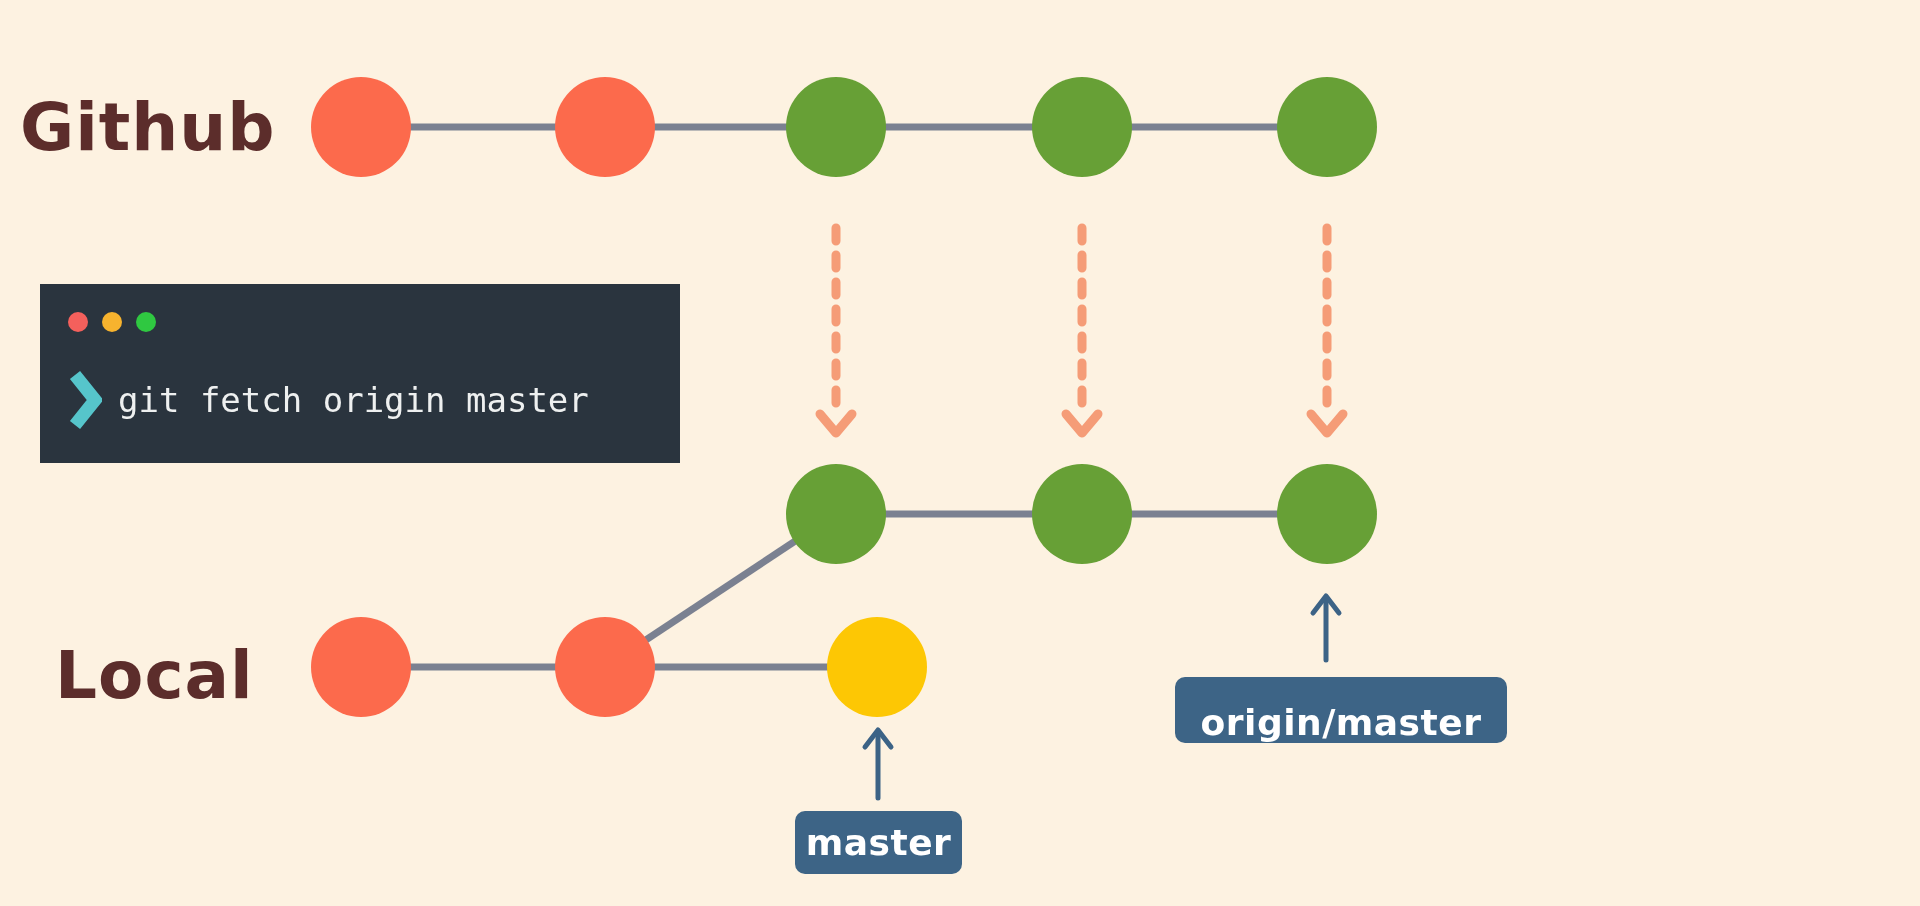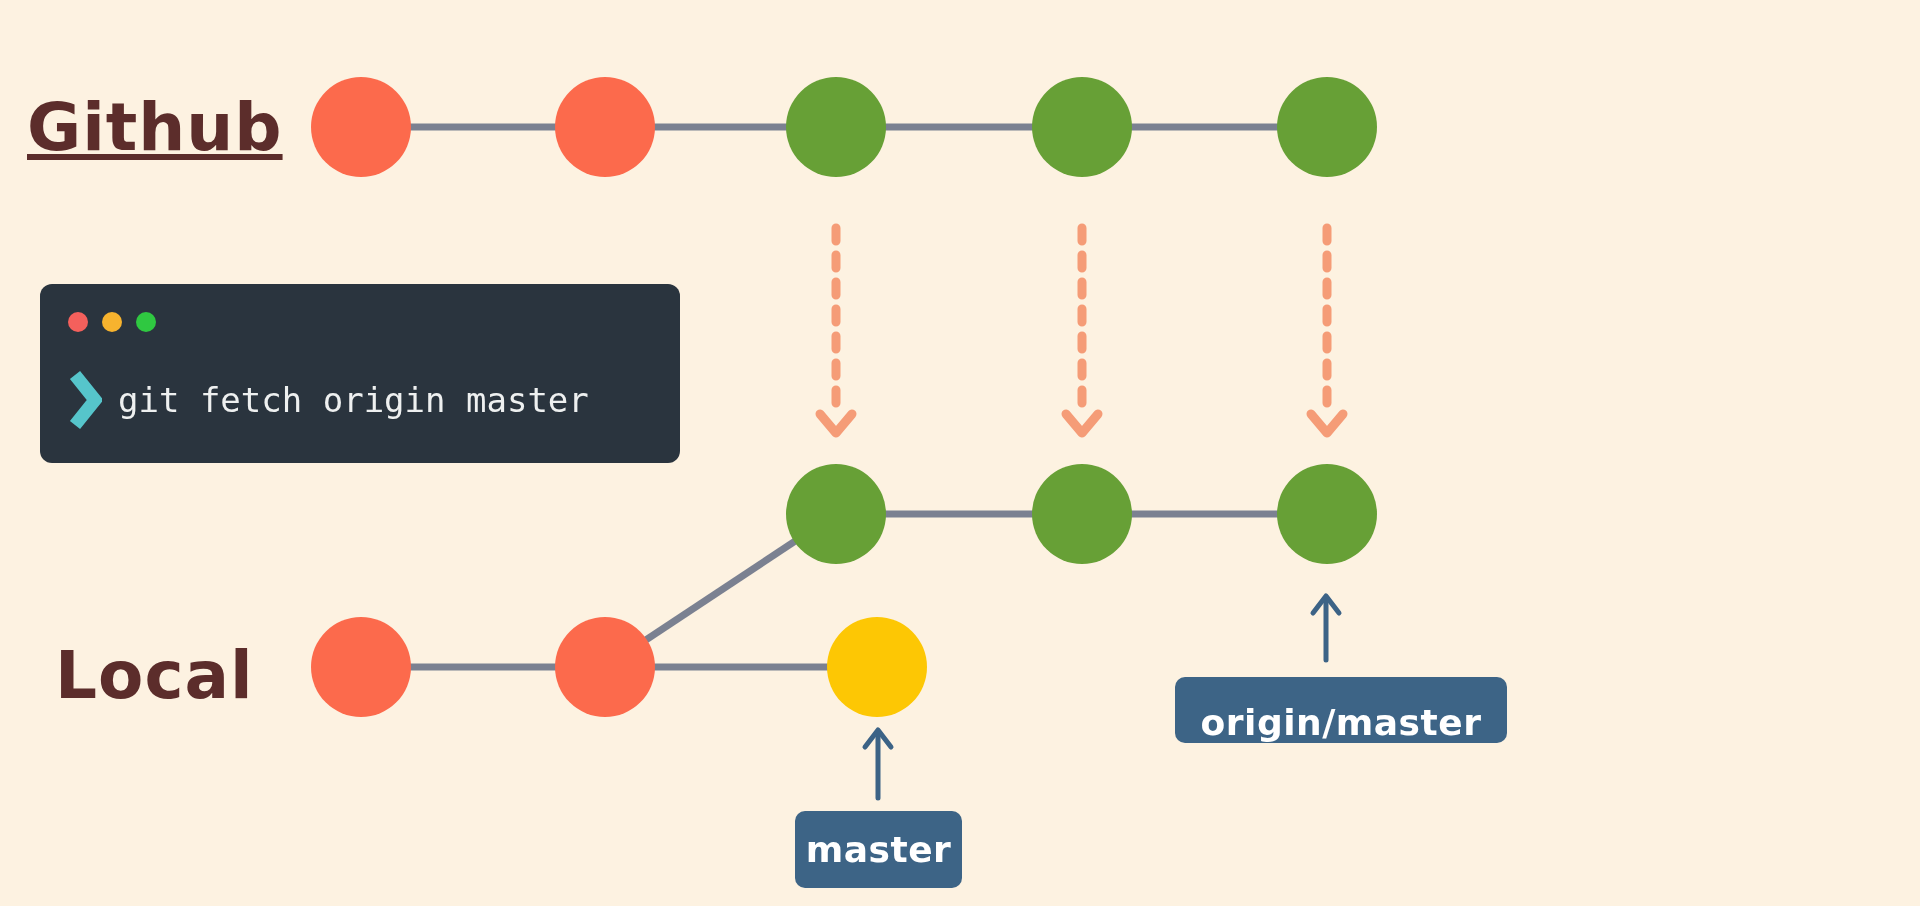--- a/index.html
+++ b/index.html
@@ -10,28 +10,28 @@
   }
   .canvas { position: relative; width: 1920px; height: 906px; background: var(--background, #fdf2e1); }
   .graph-svg { position: absolute; left: 0; top: 0; }
 
   .row-label {
     position: absolute;
     font-size: 66px; font-weight: 700; line-height: 72px;
     color: var(--row-label, #5c2d2b);
     letter-spacing: 1px;
   }
-  .label-github { left: 27px; top: 92px; text-decoration: underline; }
+  .label-github { left: 20px; top: 92px; }
   .label-local  { left: 55px; top: 640px; }
 
   .terminal {
     position: absolute; left: 40px; top: 284px;
     width: 640px; height: 179px;
     background: var(--terminal-bg, #2a343e);
-    border-radius: 12px;
+    border-radius: 0;
     box-sizing: border-box;
   }
   .traffic-lights { position: absolute; left: 28px; top: 28px; display: flex; gap: 14px; }
   .traffic-dot { width: 20px; height: 20px; border-radius: 50%; }
   .dot-red    { background: var(--traffic-red, #f4605c); }
   .dot-amber  { background: var(--traffic-amber, #f7b32e); }
   .dot-green  { background: var(--traffic-green, #2fc841); }
   .prompt-row { position: absolute; left: 28px; top: 84px; height: 64px; display: flex; align-items: center; }
   .chevron-svg { display: block; }
   .command {
@@ -42,21 +42,21 @@
   }
 
   .ref-badge {
     position: absolute;
     background: var(--badge-bg, #3d6486);
     color: var(--badge-text, #ffffff);
     border-radius: 10px;
     display: flex; align-items: center; justify-content: center;
     font-size: 36px; font-weight: 700; letter-spacing: 0.5px;
   }
-  .badge-master { left: 795px; top: 811px; width: 167px; height: 77px; align-items: center; }
+  .badge-master { left: 795px; top: 811px; width: 167px; height: 63px; align-items: center; }
   .badge-origin-master { left: 1175px; top: 677px; width: 332px; height: 66px; align-items: flex-end; }
 </style>
 </head>
 <body>
 
 <div class="canvas">
 
   <svg class="graph-svg" width="1920" height="906" viewBox="0 0 1920 906">
 
     <line x1="361" y1="127" x2="1327" y2="127" stroke-width="7" stroke="#7b8191"></line>

